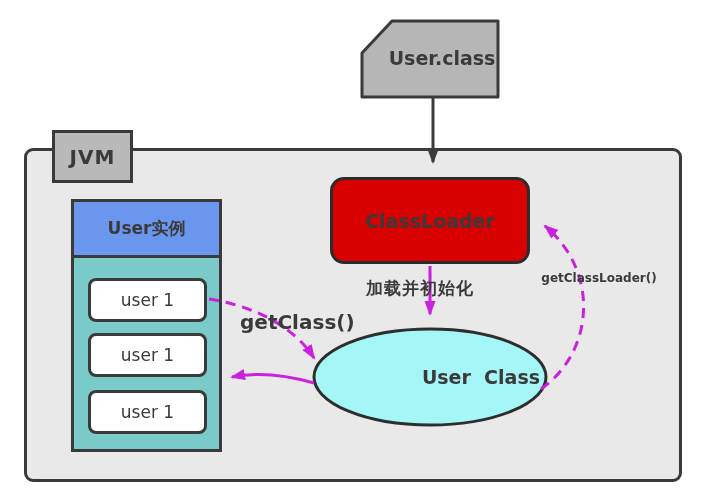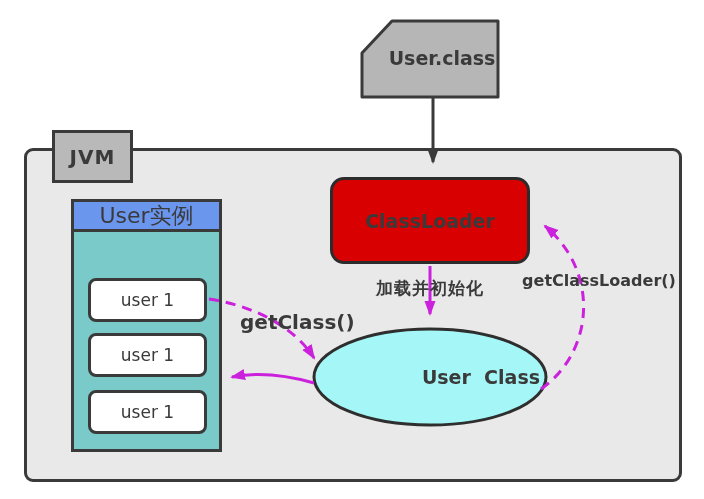--- a/index.html
+++ b/index.html
@@ -34,24 +34,24 @@
     font-size:19px;font-weight:bold;color:var(--text_dark);
   }
 
   
   .instances{
     position:absolute;left:71px;top:199px;width:151px;height:253px;
     border:3px solid var(--node_border);
     z-index:2;display:flex;flex-direction:column;
   }
   .instances-header{
-    height:30px;background:var(--instances_header_fill);
+    height:56px;background:var(--instances_header_fill);
     border-bottom:3px solid var(--node_border);
     display:flex;align-items:center;justify-content:center;
-    font-size:22px;font-weight:normal;
+    font-size:17px;font-weight:bold;
   }
   .instances-body{flex:1;background:var(--instances_body_fill);}
   .user-item{
     position:absolute;left:88px;width:119px;height:44px;
     background:var(--instance_item_fill);
     border:3px solid var(--node_border);border-radius:8px;
     z-index:4;display:flex;align-items:center;justify-content:center;
     font-size:17px;font-weight:normal;
   }
 
@@ -60,22 +60,22 @@
   .file-shape{fill:var(--file_fill);stroke:var(--node_border);stroke-width:3;stroke-linejoin:round;}
   .class-ellipse{fill:var(--class_ellipse_fill);stroke:#2e2e2e;stroke-width:3;}
   .dark-line{stroke:var(--arrow_dark);stroke-width:3;fill:none;}
   .magenta-line{stroke:var(--arrow_magenta);stroke-width:3;fill:none;}
   .magenta-dashed{stroke:var(--arrow_magenta);stroke-width:3;fill:none;stroke-dasharray:10 7;}
 
   
   .txt{position:absolute;z-index:6;font-weight:bold;color:var(--text_dark);}
   .file-label{left:362px;top:47px;width:160px;text-align:center;font-size:19px;}
   .ellipse-label{left:320px;top:366px;width:220px;text-align:right;font-size:19px;white-space:pre;}
-  .l-loadinit{left:366px;top:277px;width:128px;text-align:center;font-size:17px;letter-spacing:1px;}
-  .l-getcl{left:518px;top:271px;width:162px;text-align:center;font-size:16px;}
+  .l-loadinit{left:366px;top:277px;width:128px;text-align:left;font-size:17px;letter-spacing:1px;}
+  .l-getcl{left:518px;top:271px;width:162px;text-align:center;font-size:12px;}
   .l-getclass{left:240px;top:310px;width:110px;font-size:20px;}
   .l-inst{left:238px;top:388px;width:70px;font-size:17px;letter-spacing:1px;}
 </style>
 </head>
 <body>
 
 <div class="canvas">
 
   <div class="jvm-box"></div>
   <div class="jvm-label">JVM</div>

